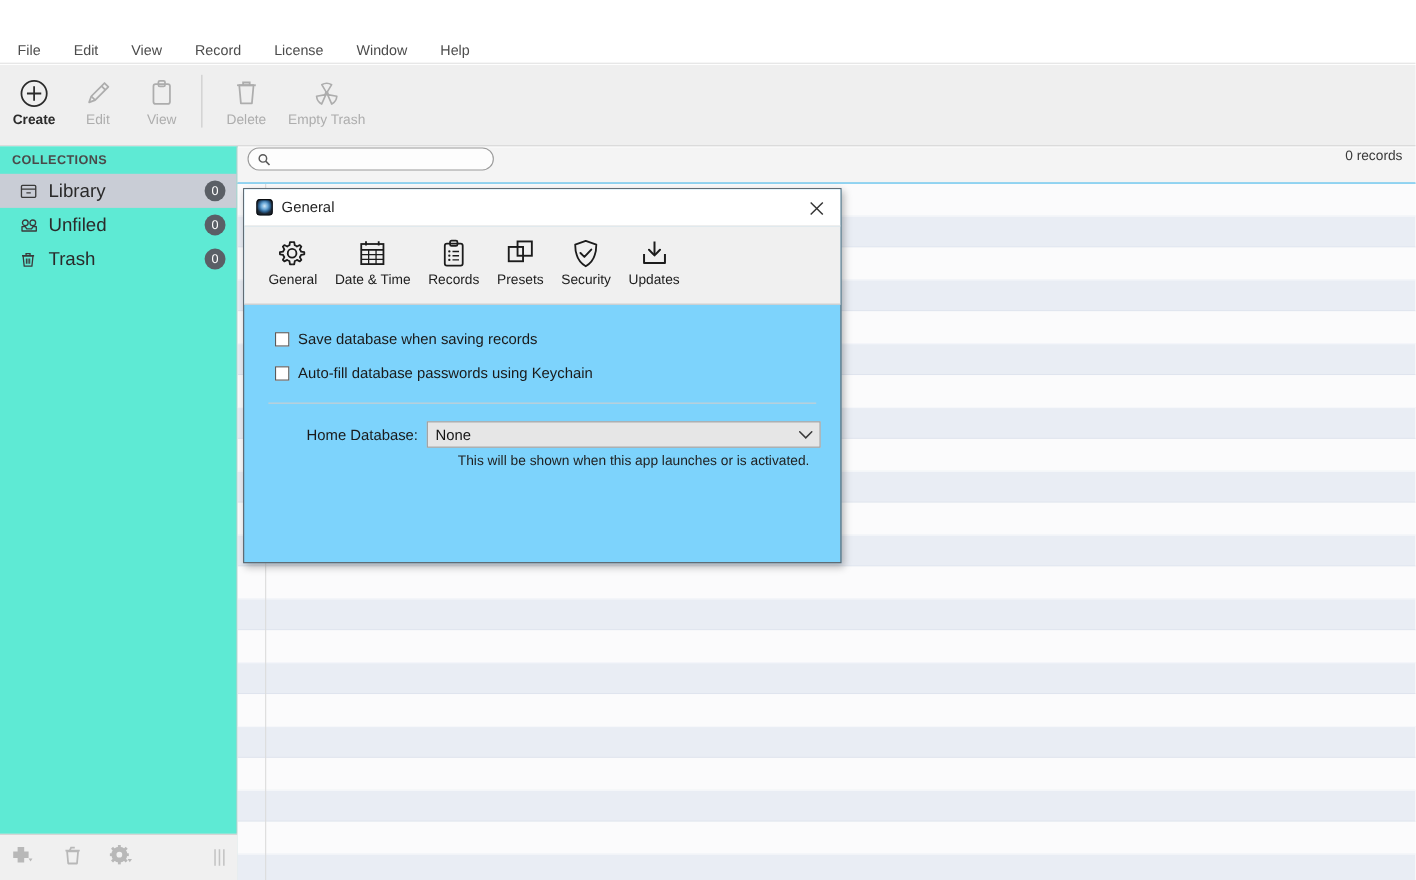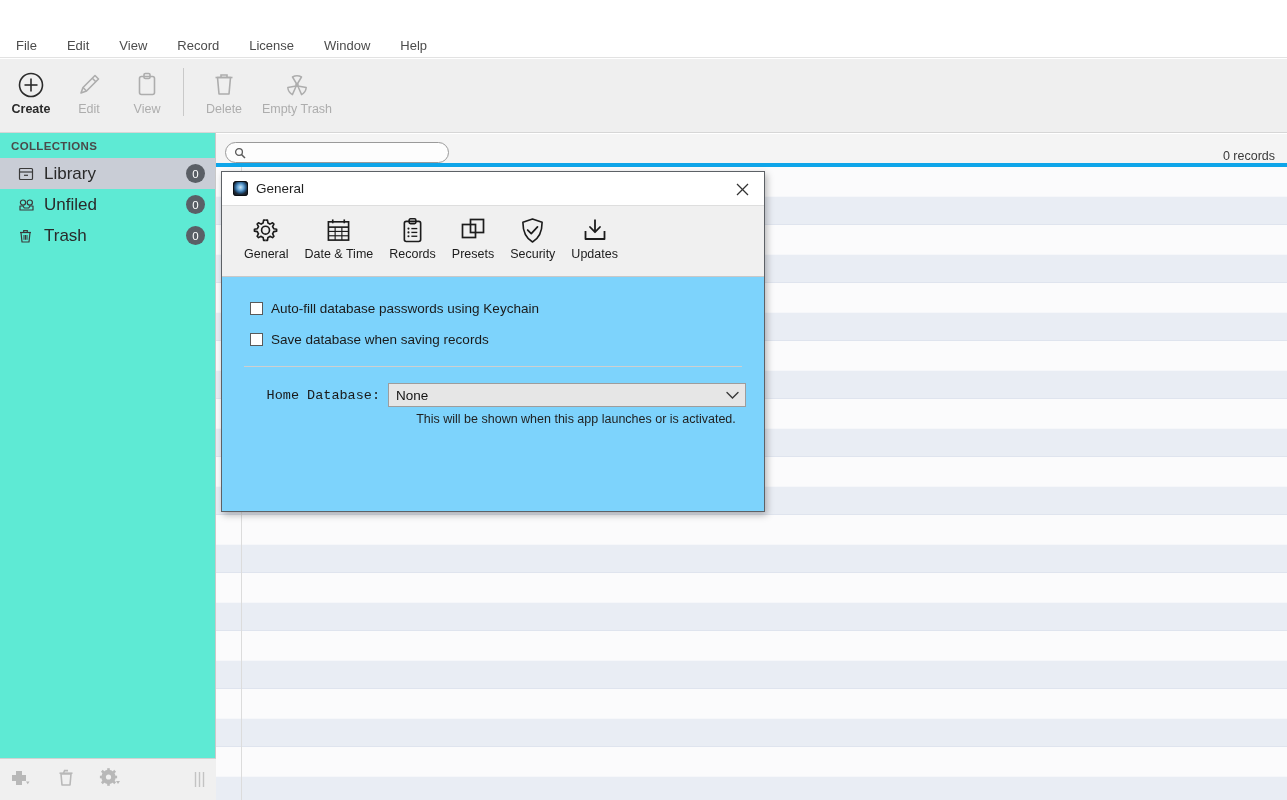--- a/index.html
+++ b/index.html
@@ -70,22 +70,22 @@
   .tb-btn .tb-lbl { font-size: 12.5px; white-space: nowrap; margin-top: -2px; }
   .tb-btn.wide { width: 84px; }
   .tb-sep {
     width: 1px; height: 48px; background: #c9c9c9; margin: 2px 9px 0 9px;
   }
 
   
   .searchstrip {
     position: absolute; left: 216px; top: 134px; width: 1071px; height: 33px;
     background: #f4f4f4;
-    border-bottom: 4px solid #0ea5e9;
-    display: flex; align-items: flex-end;
+    border-bottom: 1px solid #0ea5e9;
+    display: flex; align-items: flex-start;
   }
   .searchbox {
     margin-left: 9px; width: 224px; height: 21px;
     background: #fdfdfd;
     border: 1px solid #9a9a9a;
     border-radius: 11px;
     display: flex; align-items: center; padding: 0 8px;
   }
   .searchbox .mag { margin-right: 5px; display: flex; color: #5a5a5a; }
   .searchbox input {
@@ -183,21 +183,21 @@
     width: 5px; height: 9px; border: solid #2b2b2b;
     border-width: 0 1.6px 1.6px 0; transform: rotate(42deg);
   }
   .chk-lbl { font-size: 13.5px; color: #1a1a1a; }
   .dlg-divider {
     height: 1px; background: #cfcfcf; margin: 11px 22px 0 22px;
   }
   .home-row {
     display: flex; align-items: center; margin-top: 16px; padding-left: 22px;
   }
-  .home-lbl { font-size: 13.5px; color: #1a1a1a; width: 136px; text-align: right; margin-right: 8px; font-family: Liberation Mono, monospace; }
+  .home-lbl { font-size: 13.5px; color: #1a1a1a; width: 136px; text-align: right; margin-right: 8px; }
   .combo {
     width: 358px; height: 24px; background: #e6e6e6;
     border: 1px solid #9d9d9d;
     display: flex; align-items: center; justify-content: space-between;
     padding: 0 6px 0 7px;
   }
   .combo-val { font-size: 13.5px; color: #141414; }
   .combo-arrow { color: #3a3a3a; display: flex; }
   .home-hint {
     font-size: 12.5px; color: #1f1f1f; margin-top: 5px; padding-left: 166px; text-align: center;
@@ -492,25 +492,25 @@
             <path d="M3.5 14 L3.5 22 L22.5 22 L22.5 14" fill="none" stroke="currentColor" stroke-width="1.8" stroke-linejoin="round"></path>
           </svg>
         </span>
         <span class="dt-lbl">Updates</span>
       </div>
     </div>
 
     <div class="dlg-body">
       <div class="chk-row">
         <span class="chkbox"></span>
-        <span class="chk-lbl">Auto-fill database passwords using Keychain</span>
+        <span class="chk-lbl">Save database when saving records</span>
       </div>
       <div class="chk-row">
         <span class="chkbox"></span>
-        <span class="chk-lbl">Save database when saving records</span>
+        <span class="chk-lbl">Auto-fill database passwords using Keychain</span>
       </div>
 
       <div class="dlg-divider"></div>
 
       <div class="home-row">
         <span class="home-lbl">Home Database:</span>
         <span class="combo">
           <span class="combo-val">None</span>
           <span class="combo-arrow">
             <svg width="13" height="9" viewBox="0 0 13 9">

